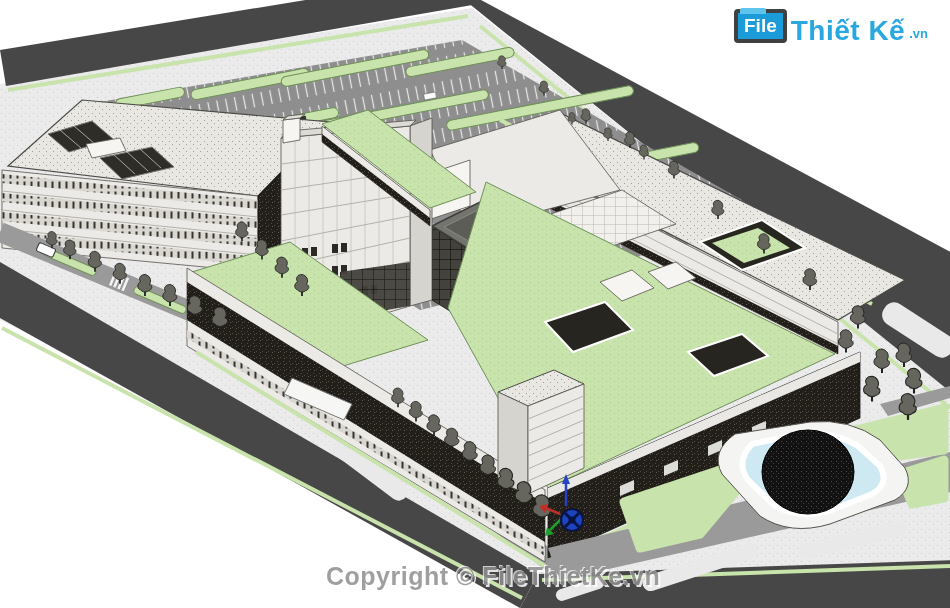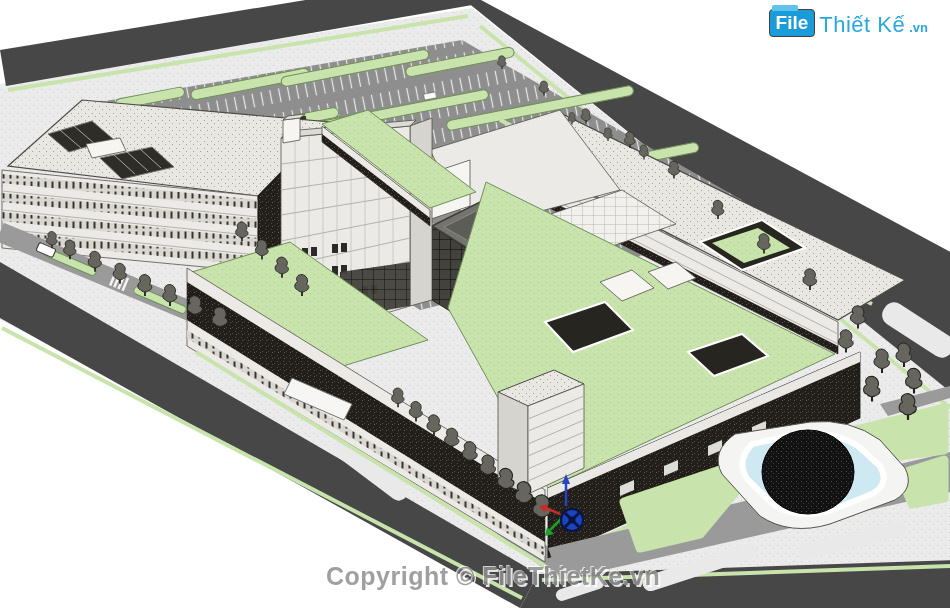--- a/index.html
+++ b/index.html
@@ -21,24 +21,24 @@
   .white{fill:#f6f5f2;stroke:#55524c;stroke-width:0.8;}
   .face{fill:var(--facade_light);stroke:#55524c;stroke-width:0.8;}
   .facedim{fill:#d6d4ce;stroke:#55524c;stroke-width:0.8;}
   .fline{stroke:#b3b1aa;stroke-width:1;fill:none;}
   .mull{stroke:#c6c4be;stroke-width:0.8;fill:none;}
   .innerroad{stroke:#9a9a9a;stroke-width:20;fill:none;}
   .zeb{fill:#f4f4f4;}
   
   .logo{position:absolute;top:9px;right:22px;display:flex;align-items:flex-end;gap:4px;}
   .logo .box{position:relative;background:var(--logo_box);color:#fff;font-weight:bold;
-    font-size:19px;line-height:24px;padding:1px 6px;border-radius:4px;border:1px solid #404040;}
+    font-size:19px;line-height:24px;padding:1px 6px;border-radius:4px;border:4px solid #404040;}
   .logo .box::before{content:"";position:absolute;left:2px;top:-5px;width:26px;height:6px;
     background:#5fc4ec;border-radius:2px 2px 0 0;}
-  .logo .name{color:var(--logo_blue);font-weight:normal;font-size:22px;line-height:24px;letter-spacing:0.5px;}
+  .logo .name{color:var(--logo_blue);font-weight:bold;font-size:28px;line-height:24px;letter-spacing:0.5px;}
   .logo .tld{color:var(--logo_blue);font-weight:bold;font-size:13px;line-height:18px;}
   
   .copyright{position:absolute;left:312px;top:562px;font-size:25px;font-weight:bold;
     color:#8f8f8f;opacity:0.85;letter-spacing:0.5px;white-space:nowrap;
     text-shadow:2px 2px 0 #ffffff,-1px -1px 0 rgba(255,255,255,0.85);margin-left:14px;}
 </style>
 </head>
 <body>
 
 <div class="stage">

